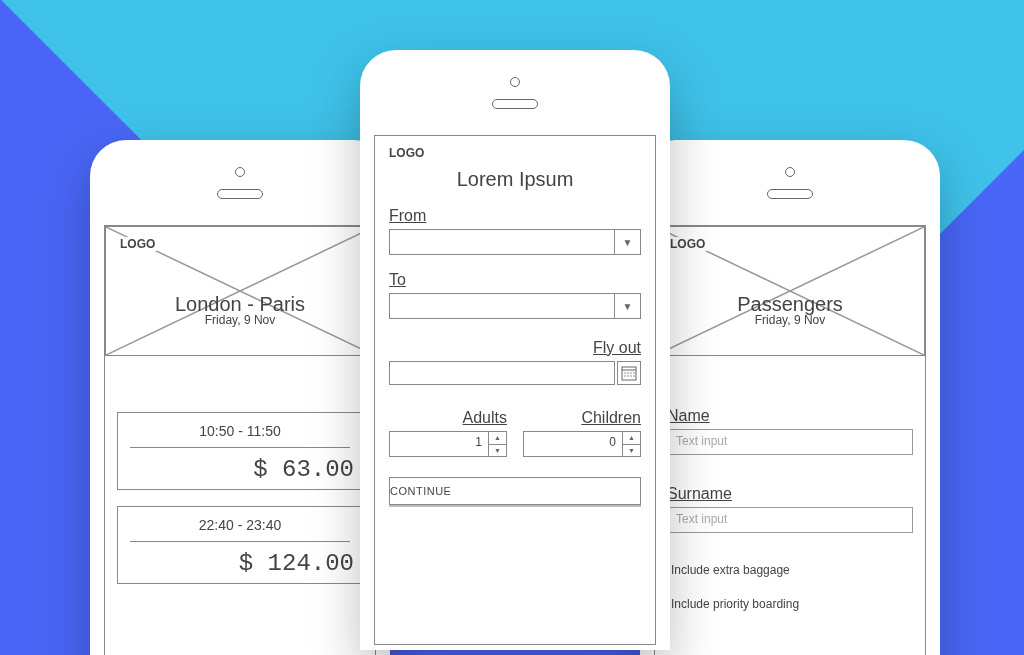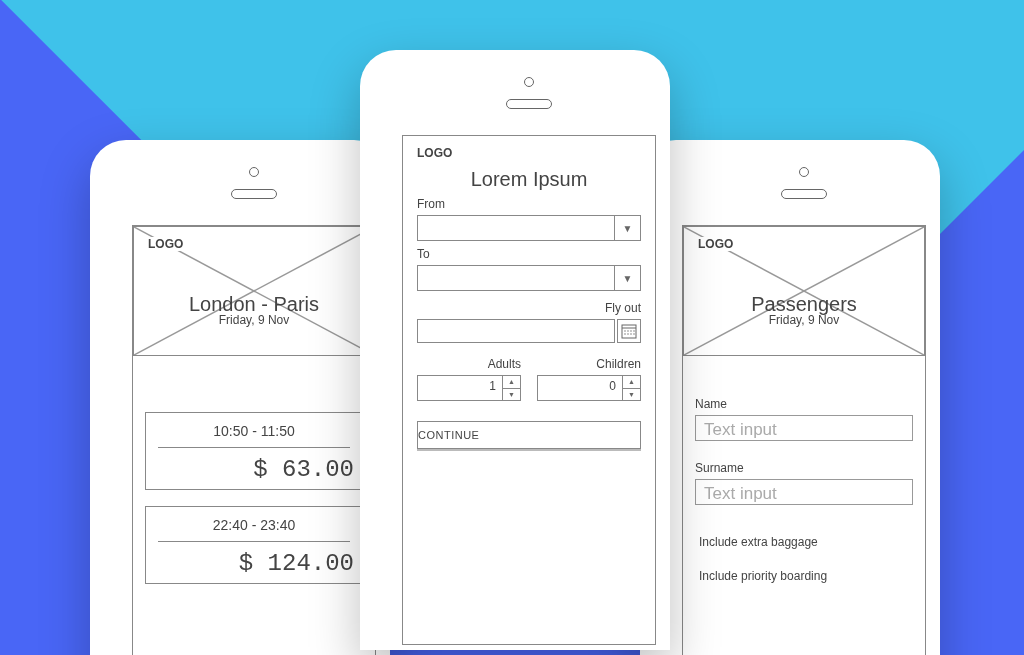--- a/index.html
+++ b/index.html
@@ -28,21 +28,20 @@
   }
   
   .phone {
     position: absolute;
     width: 300px;
     height: 600px;
     background: #fff;
     border-radius: 36px 36px 0 0;
     box-shadow: 0 20px 50px rgba(0,0,0,0.25);
     z-index: 3;
-    padding-left: 28px;
   }
   .phone.left { left: 90px; top: 140px; z-index: 3; }
   .phone.right { left: 640px; top: 140px; z-index: 3; }
   .phone.center { left: 360px; top: 50px; z-index: 4; width: 310px; }
   .phone-top {
     height: 85px;
     display: flex;
     flex-direction: column;
     align-items: center;
     justify-content: center;
@@ -99,21 +98,21 @@
     padding: 10px 8px 6px;
   }
   .flight-time { text-align: center; font-size: 14px; }
   .flight-card hr {
     margin: 8px 4px;
     border: none;
     border-top: 1.5px solid #888;
   }
   .flight-price { text-align: right; font-size: 24px; font-family: Liberation Mono, monospace; }
   
-  .field-label { font-size: 12px; margin-top: 6px; margin-bottom: 4px; }
+  .field-label { font-size: 16px; margin-top: 16px; margin-bottom: 4px; text-decoration: underline; }
   .center .title { margin-top: 8px; margin-bottom: 6px; }
   .dropdown {
     display: flex;
     border: 1.5px solid #888;
     height: 26px;
   }
   .dropdown .dd-body { flex: 1; }
   .dropdown .dd-btn {
     width: 26px;
     border-left: 1.5px solid #888;
@@ -164,21 +163,21 @@
     padding: 7px 0;
     font-size: 11px;
     font-family: sans-serif;
     letter-spacing: 0.5px;
   }
   
   .text-input {
     border: 1.5px solid #999;
     height: 26px;
     padding: 4px 8px;
-    font-size: 17px;
+    font-size: 12px;
     color: #aaa;
     font-family: sans-serif;
     margin-bottom: 6px;
   }
   .option-row {
     font-size: 12px;
     padding: 10px 4px;
   }
 </style>
 </head>

